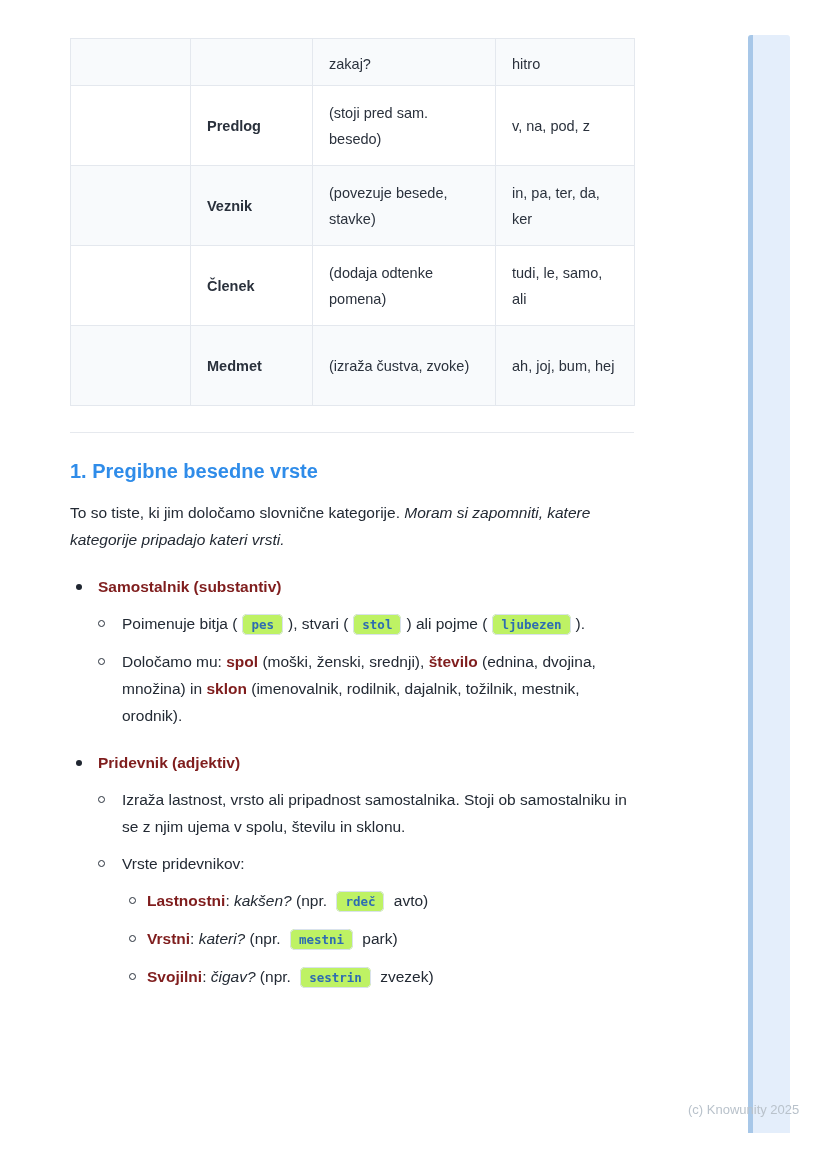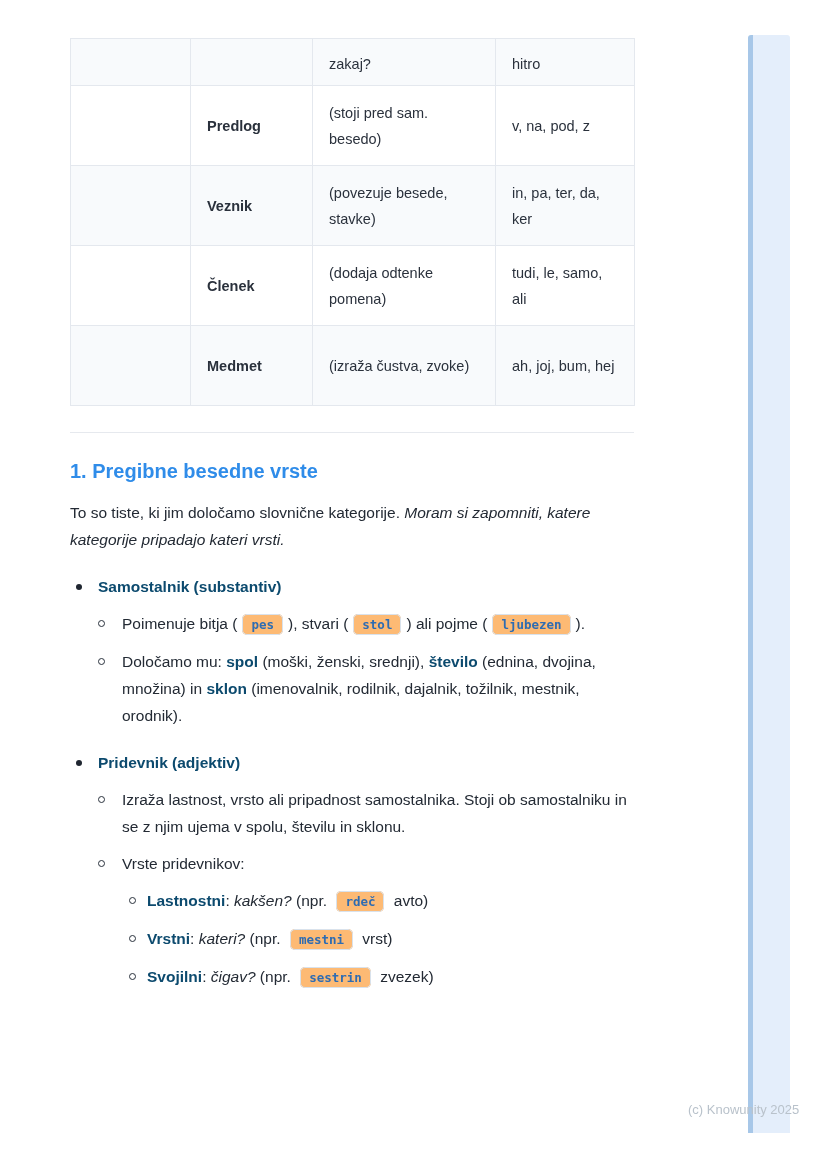--- a/index.html
+++ b/index.html
@@ -39,25 +39,25 @@
   .marker::before { content:''; display:block; border-radius:50%; box-sizing:border-box; }
   .disc::before   { width:6px; height:6px; background:#1f2630; margin-top:11px; }
   .circle::before { width:7px; height:7px; border:1.5px solid #2a323d; margin-top:10px; }
   .level-1 { margin-left:6px;  margin-top:20px; }
   .level-1 .marker { width:22px; }
   .level-2 { margin-left:28px; margin-top:10px; }
   .level-2 .marker { width:24px; }
   .level-3 { margin-left:59px; margin-top:10px; }
   .level-3 .marker { width:18px; }
 
-  .seg-bold { font-weight:700; color:#0c4a6e; }
+  .seg-bold { font-weight:700; color:#7f1d1d; }
   .seg-italic { font-style:italic; }
   .seg-code {
     font-family:"DejaVu Sans Mono", monospace; font-size:12.5px; font-weight:700;
-    color:#2e6cb2; background:#fdba74; border:1px solid #d9e2ec; border-radius:5px;
+    color:#2e6cb2; background:#bef264; border:1px solid #d9e2ec; border-radius:5px;
     padding:2px 8px; margin:0 5px; white-space:nowrap;
   }
 
   
   .scrollbar {
     position:absolute; left:748px; top:35px; width:42px; height:1098px;
     background:#e4eefb; border-left:5px solid #a7c7e8; box-sizing:border-box;
     border-radius:3px 3px 0 0; z-index:1;
   }
   .copyright {
@@ -143,21 +143,21 @@
         <div class="li level-2">
           <span class="marker circle"></span>
           <div class="li-body"><span class="seg-plain">Vrste pridevnikov:</span></div>
         </div>
         <div class="li level-3">
           <span class="marker circle"></span>
           <div class="li-body"><span class="seg-bold">Lastnostni</span><span class="seg-plain">: </span><span class="seg-italic">kakšen?</span><span class="seg-plain"> (npr. </span><span class="seg-code">rdeč</span><span class="seg-plain"> avto)</span></div>
         </div>
         <div class="li level-3">
           <span class="marker circle"></span>
-          <div class="li-body"><span class="seg-bold">Vrstni</span><span class="seg-plain">: </span><span class="seg-italic">kateri?</span><span class="seg-plain"> (npr. </span><span class="seg-code">mestni</span><span class="seg-plain"> vrst)</span></div>
+          <div class="li-body"><span class="seg-bold">Vrstni</span><span class="seg-plain">: </span><span class="seg-italic">kateri?</span><span class="seg-plain"> (npr. </span><span class="seg-code">mestni</span><span class="seg-plain"> park)</span></div>
         </div>
         <div class="li level-3">
           <span class="marker circle"></span>
           <div class="li-body"><span class="seg-bold">Svojilni</span><span class="seg-plain">: </span><span class="seg-italic">čigav?</span><span class="seg-plain"> (npr. </span><span class="seg-code">sestrin</span><span class="seg-plain"> zvezek)</span></div>
         </div>
       </div>
 
   </div>
 
   <div class="scrollbar"></div>

